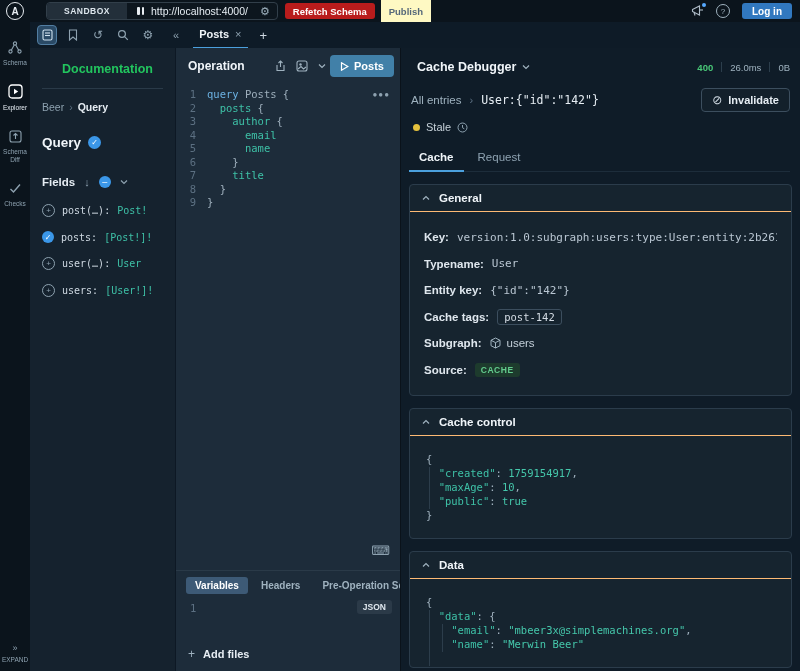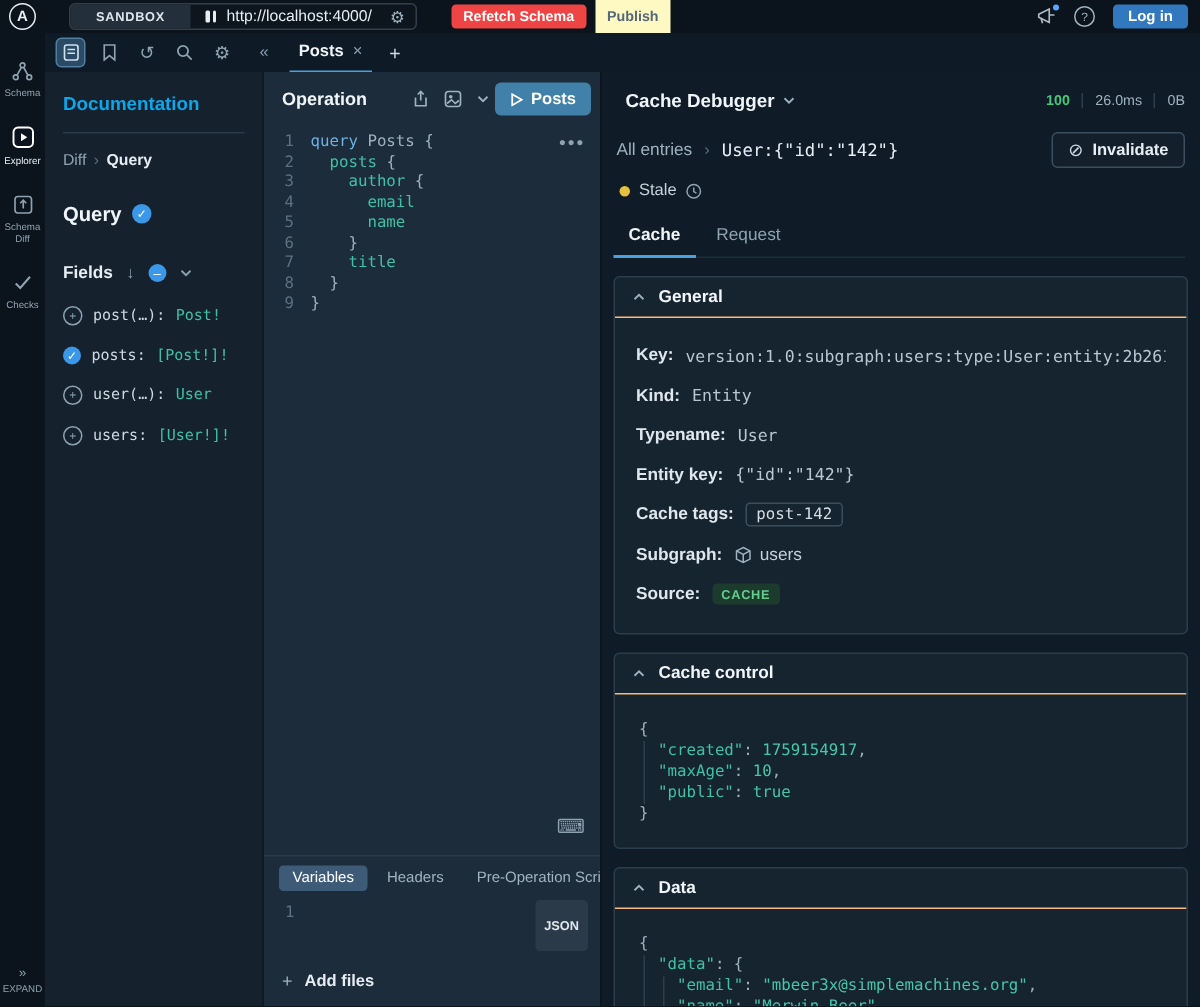--- a/index.html
+++ b/index.html
@@ -11,21 +11,21 @@
   .topbar{position:absolute;left:0;top:0;right:0;height:22px;display:flex;align-items:center;background:#0b141c;}
   .logo{width:16px;height:16px;border:1.5px solid #e8edf2;border-radius:50%;margin-left:6px;
         display:flex;align-items:center;justify-content:center;font-size:10px;font-weight:bold;color:#e8edf2;}
   .url-group{display:flex;align-items:center;height:16px;margin-left:22px;border:1px solid #323f4a;border-radius:4px;background:#0d161e;overflow:hidden;}
   .sandbox-chip{background:#232f3a;color:#dde6ed;font-size:8.5px;font-weight:bold;letter-spacing:.5px;padding:0 17px;height:100%;display:flex;align-items:center;}
   .pause{display:flex;gap:2px;margin:0 7px 0 10px;}
   .pause i{width:2.5px;height:8px;background:#e8edf2;border-radius:1px;}
   .url-text{font-size:10.5px;color:#e6edf3;white-space:nowrap;}
   .url-gear{color:#9fb2bf;font-size:11px;margin:0 7px 0 12px;}
   .btn{border:none;border-radius:3px;font-family:inherit;font-weight:bold;cursor:pointer;}
-  .btn-refetch{margin-left:23px;height:16px;padding:0 8px;font-size:9.5px;background:#ef4444;color:#fff;}
+  .btn-refetch{margin-left:7px;height:16px;padding:0 8px;font-size:9.5px;background:#b91c1c;color:#fff;}
   .btn-publish{margin-left:6px;height:32px;padding:0 8px;font-size:9.5px;background:#fef9c3;color:#55687a;}
   .top-right{margin-left:auto;display:flex;align-items:center;gap:12px;margin-right:8px;}
   .megaphone{position:relative;color:#aebbc7;display:flex;}
   .megaphone .dot{position:absolute;right:-2px;top:-2px;width:4px;height:4px;border-radius:50%;background:#57a9ff;}
   .help-icon{width:12px;height:12px;border:1px solid #9fb2bf;border-radius:50%;color:#9fb2bf;
              font-size:8px;display:flex;align-items:center;justify-content:center;}
   .btn-login{height:16px;padding:0 10px;font-size:10px;background:#3178bf;color:#fff;}
 
   
   .rail{position:absolute;left:0;top:22px;bottom:0;width:30px;background:#0b141c;display:flex;flex-direction:column;align-items:center;}
@@ -43,21 +43,21 @@
   .tb-icon{color:#8ea2b0;display:flex;align-items:center;justify-content:center;width:18px;height:18px;margin-left:7px;cursor:pointer;font-size:12px;}
   .tb-icon.active{background:#2a4a66;border:1px solid #527ea2;border-radius:4px;color:#cfe2ef;}
   .tb-collapse{margin-left:16px;color:#8ea2b0;font-size:11px;cursor:pointer;}
   .ex-tab{height:100%;margin-left:14px;display:flex;align-items:center;gap:6px;padding:0 6px;border-bottom:2px solid #4ba0dd;cursor:pointer;}
   .ex-tab .t-label{font-size:11px;font-weight:bold;color:#f0f5f9;}
   .ex-tab .t-close{color:#8ea2b0;font-size:11px;}
   .tb-plus{margin-left:12px;color:#cfd9e2;font-size:13px;cursor:pointer;}
 
   
   .doc{position:absolute;left:30px;top:48px;width:146px;bottom:0;background:#15222e;border-right:1px solid #0d1824;padding:14px 0 0 12px;box-sizing:border-box;}
-  .doc-title{font-size:12.5px;font-weight:bold;color:#0ea5e9;}
+  .doc-title{font-size:12.5px;font-weight:bold;color:#22c55e;margin-left:20px;}
   .doc-divider{height:1px;background:#2a3a48;margin:12px 12px 12px 0;}
   .doc-crumb{display:flex;align-items:center;gap:5px;font-size:10.5px;}
   .doc-crumb .root{color:#8ea2b0;cursor:pointer;}
   .doc-crumb .sep{color:#5c7082;}
   .doc-crumb .cur{color:#e6edf3;font-weight:bold;}
   .doc-type{display:flex;align-items:center;gap:7px;margin-top:22px;}
   .doc-type .name{font-size:13.5px;font-weight:bold;color:#f0f5f9;}
   .badge-check{width:13px;height:13px;border-radius:50%;background:#3b97e8;color:#fff;font-size:8px;display:flex;align-items:center;justify-content:center;}
   .fields-head{display:flex;align-items:center;gap:9px;margin-top:26px;}
   .fields-head .fl{font-size:11.5px;font-weight:bold;color:#e6edf3;}
@@ -83,25 +83,25 @@
   .code-line .ln{width:20px;text-align:right;color:#5c7082;margin-right:11px;flex:0 0 auto;}
   .tk-kw{color:#6cb2e3;}
   .tk-fd{color:#3ec1a7;}
   .tk-pl{color:#9fb0bd;}
   .tk-k{color:#3ec1a7;}
   .tk-v{color:#45c7ab;}
   .editor-menu{position:absolute;right:10px;top:6px;color:#8ea2b0;font-size:8px;letter-spacing:1px;cursor:pointer;}
   .kbd-icon{position:absolute;right:10px;bottom:12px;color:#8ea2b0;font-size:13px;cursor:pointer;}
   .op-bottom{flex:0 0 100px;border-top:1px solid #2a3a48;display:flex;flex-direction:column;overflow:hidden;}
   .vtabs{display:flex;align-items:center;gap:4px;padding:6px 0 4px 10px;white-space:nowrap;overflow:hidden;flex:0 0 auto;}
-  .vtab{font-size:10px;font-weight:normal;color:#9fb2bf;padding:3px 9px;border-radius:3px;cursor:pointer;flex:0 0 auto;}
+  .vtab{font-size:10px;font-weight:bold;color:#9fb2bf;padding:3px 9px;border-radius:3px;cursor:pointer;flex:0 0 auto;}
   .vtab.active{background:#3d5a76;color:#fff;}
   .vbody{flex:1 1 auto;position:relative;}
   .vgutter{position:absolute;left:14px;top:4px;font-family:"DejaVu Sans Mono",monospace;font-size:10.5px;color:#5c7082;}
-  .json-badge{position:absolute;right:8px;top:2px;background:#2b3a48;border-radius:3px;padding:12px 6px;font-size:8.5px;font-weight:bold;color:#dfe7ee;cursor:pointer;}
+  .json-badge{position:absolute;right:8px;top:2px;background:#2b3a48;border-radius:3px;padding:2px 6px;font-size:8.5px;font-weight:bold;color:#dfe7ee;cursor:pointer;}
   .add-files{display:flex;align-items:center;gap:8px;padding:0 12px 10px 12px;cursor:pointer;flex:0 0 auto;}
   .add-files .plus{color:#9fb2bf;font-size:12px;}
   .add-files .lbl{font-size:11px;font-weight:bold;color:#e6edf3;}
 
   
   .cache{position:absolute;left:400px;top:48px;right:0;bottom:0;background:#0f1c28;border-left:1px solid #0a121a;overflow:hidden;box-sizing:border-box;}
   .cd-header{display:flex;align-items:center;margin:12px 10px 0 16px;}
   .cd-title{font-size:12.5px;font-weight:bold;color:#f0f5f9;cursor:pointer;display:flex;align-items:center;gap:6px;}
   .cd-title .chev{color:#9fb2bf;display:flex;}
   .cd-stats{margin-left:auto;display:flex;align-items:center;gap:8px;font-size:9.5px;}
@@ -244,21 +244,21 @@
       <span class="t-label">Posts</span>
       <span class="t-close">×</span>
     </div>
     <span class="tb-plus">+</span>
   </div>
 
   <div class="doc">
     <div class="doc-title">Documentation</div>
     <div class="doc-divider"></div>
     <div class="doc-crumb">
-      <span class="root">Diff</span>
+      <span class="root">Beer</span>
       <span class="sep">›</span>
       <span class="cur">Query</span>
     </div>
     <div class="doc-type">
       <span class="name">Query</span>
       <span class="badge-check">✓</span>
     </div>
     <div class="fields-head">
       <span class="fl">Fields</span>
       <span class="arrow">↓</span>
@@ -360,21 +360,21 @@
     <div class="cd-header">
       <span class="cd-title">
         <span>Cache Debugger</span>
         <span class="chev">
           <svg width="8" height="6" viewBox="0 0 8 6">
               <polyline points="1,1.5 4,4.5 7,1.5" fill="none" stroke="currentColor" stroke-width="1.2"></polyline>
             </svg>
         </span>
       </span>
       <span class="cd-stats">
-        <span class="code">100</span>
+        <span class="code">400</span>
         <span class="div"></span>
         <span class="val">26.0ms</span>
         <span class="div"></span>
         <span class="val">0B</span>
       </span>
     </div>
     <div class="cd-crumb">
       <span class="root">All entries</span>
       <span class="sep">›</span>
       <span class="key">User:{"id":"142"}</span>
@@ -404,24 +404,20 @@
           <svg width="8" height="6" viewBox="0 0 8 6">
               <polyline points="1,4.5 4,1.5 7,4.5" fill="none" stroke="currentColor" stroke-width="1.2"></polyline>
             </svg>
         </span>
         <span class="ct">General</span>
       </div>
       <div class="card-body">
           <div class="g-row">
             <span class="g-label">Key:</span>
             <span class="g-val">version:1.0:subgraph:users:type:User:entity:2b261e8de74808687c7d99fd</span>
-          </div>
-          <div class="g-row">
-            <span class="g-label">Kind:</span>
-            <span class="g-val">Entity</span>
           </div>
           <div class="g-row">
             <span class="g-label">Typename:</span>
             <span class="g-val">User</span>
           </div>
           <div class="g-row">
             <span class="g-label">Entity key:</span>
             <span class="g-val">{"id":"142"}</span>
           </div>
           <div class="g-row">

